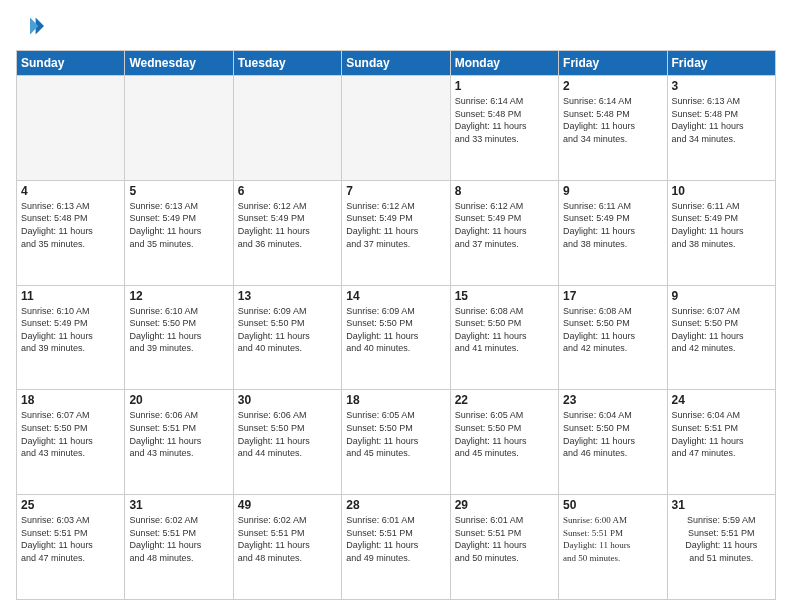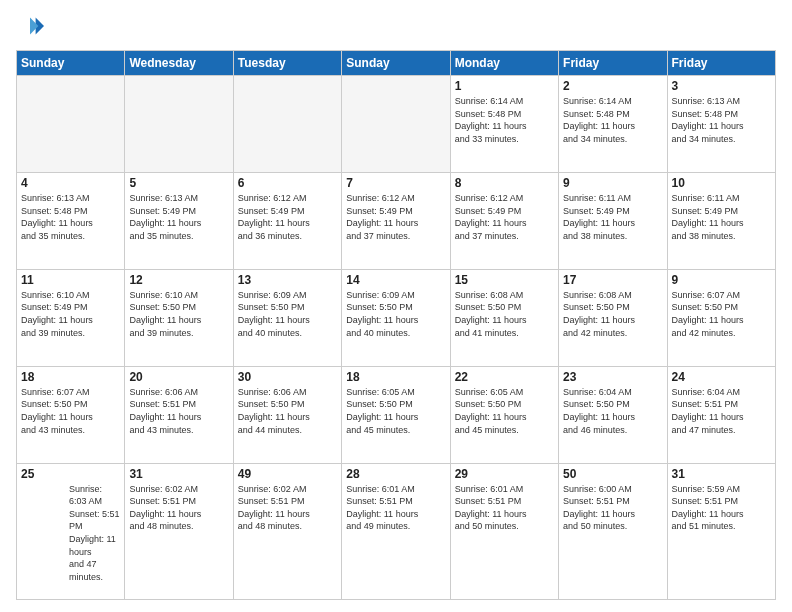--- a/index.html
+++ b/index.html
@@ -304,21 +304,21 @@
             <div class="day-number">24</div>
             <div class="day-info" style="white-space: pre-line;">Sunrise: 6:04 AM
 Sunset: 5:51 PM
 Daylight: 11 hours
 and 47 minutes.</div>
           </td>
         </tr>
         <tr>
           <td>
             <div class="day-number">25</div>
-            <div class="day-info" style="white-space: pre-line; margin-left: 48px;">Sunrise: 6:03 AM
+            <div class="day-info" style="white-space: pre-line;">Sunrise: 6:03 AM
 Sunset: 5:51 PM
 Daylight: 11 hours
 and 47 minutes.</div>
           </td>
           <td>
             <div class="day-number">31</div>
             <div class="day-info" style="white-space: pre-line;">Sunrise: 6:02 AM
 Sunset: 5:51 PM
 Daylight: 11 hours
 and 48 minutes.</div>
@@ -339,28 +339,28 @@
           </td>
           <td>
             <div class="day-number">29</div>
             <div class="day-info" style="white-space: pre-line;">Sunrise: 6:01 AM
 Sunset: 5:51 PM
 Daylight: 11 hours
 and 50 minutes.</div>
           </td>
           <td>
             <div class="day-number">50</div>
-            <div class="day-info" style="white-space: pre-line;">Sunrise: 6:00 AM
+            <div class="day-info" style="white-space: pre-line; font-family: Liberation Serif, serif;">Sunrise: 6:00 AM
 Sunset: 5:51 PM
 Daylight: 11 hours
 and 50 minutes.</div>
           </td>
           <td>
             <div class="day-number">31</div>
-            <div class="day-info" style="white-space: pre-line;">Sunrise: 5:59 AM
+            <div class="day-info" style="white-space: pre-line; text-align: center;">Sunrise: 5:59 AM
 Sunset: 5:51 PM
 Daylight: 11 hours
 and 51 minutes.</div>
           </td>
         </tr>
       </tbody>
   </table>
 </div>
 
 </body></html>

